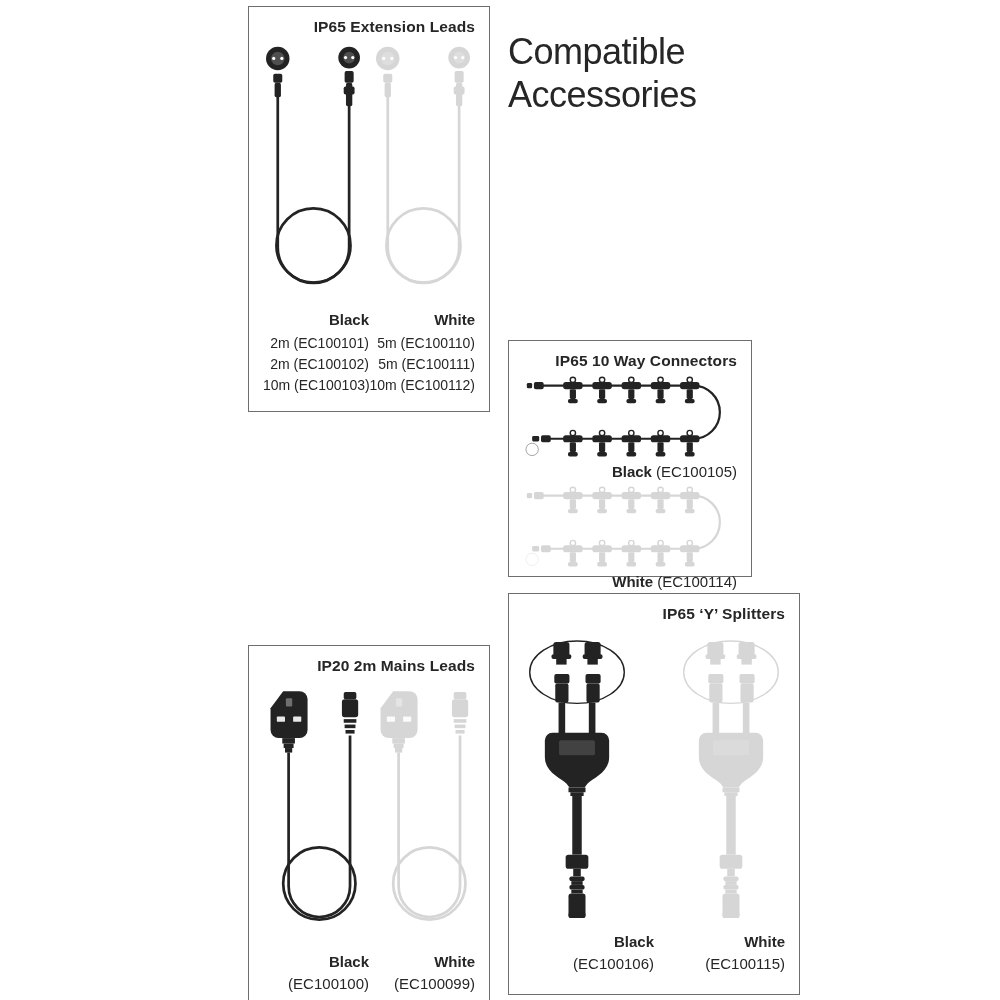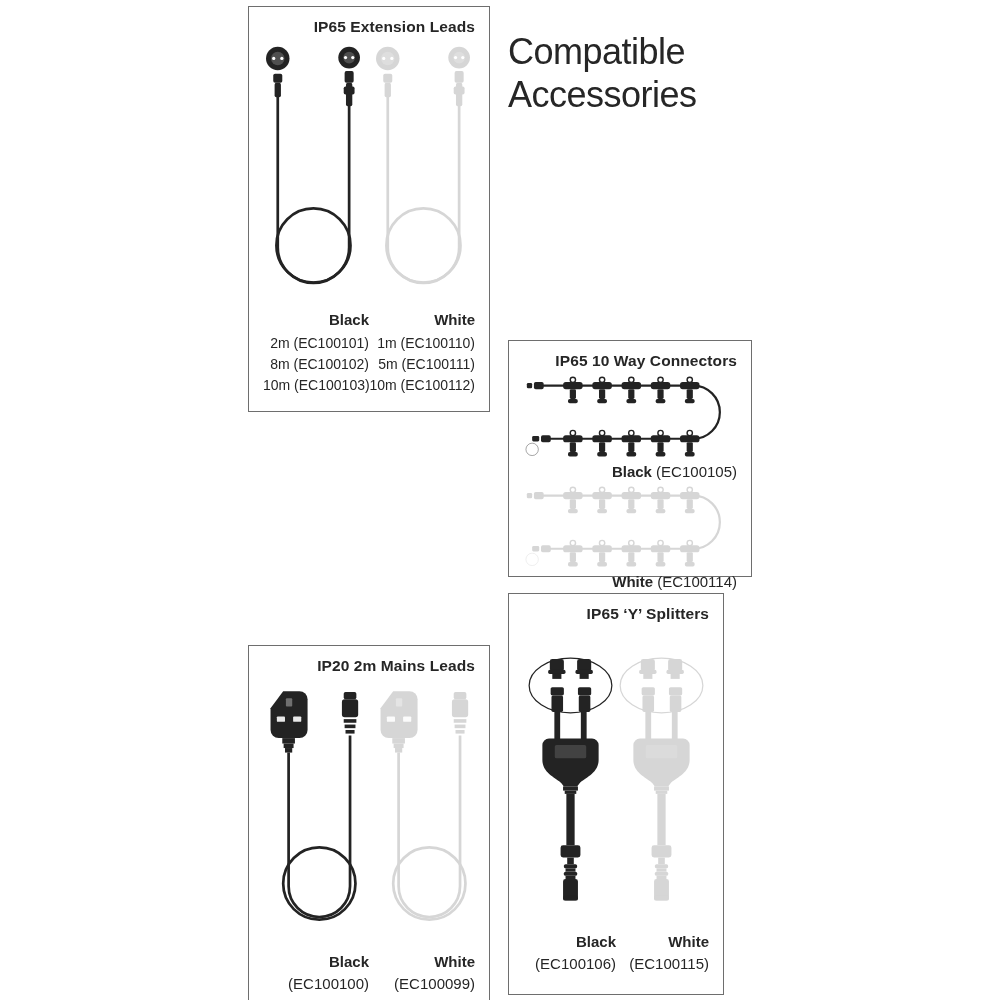--- a/index.html
+++ b/index.html
@@ -23,21 +23,21 @@
     padding:11px 14px;
     text-align:right;
   }
   .box-title{font-size:15.5px;font-weight:700;letter-spacing:0.1px;margin-bottom:4px;}
 
   .box-ext{left:248px;top:6px;width:242px;height:406px;}
   .box-t{left:248px;top:431px;width:242px;height:197px;}
   .box-mains{left:248px;top:645px;width:242px;height:392px;}
   .box-5way{left:508px;top:168px;width:244px;height:160px;}
   .box-10way{left:508px;top:340px;width:244px;height:237px;}
-  .box-y{left:508px;top:593px;width:216px;height:402px;}
+  .box-y{left:508px;top:593px;width:292px;height:402px;}
 
   .ill{display:block;}
   .ill.black{color:var(--pblack);}
   .ill.white{color:var(--pwhite);}
 
   .pair-row{display:flex;justify-content:space-between;padding:4px 2px 0 0;}
   .pair-row .ill{width:100px;height:262px;}
 
   .cols{display:flex;margin-top:5px;}
   .col{width:50%;}
@@ -198,26 +198,26 @@
           <use href="#g-ext"></use>
         </svg>
       <svg class="ill white" viewBox="0 0 110 290">
           <use href="#g-ext"></use>
         </svg>
     </div>
     <div class="cols">
       <div class="col">
         <div class="col-head">Black</div>
         <div class="size-line">2m (EC100101)</div>
-        <div class="size-line">8m (EC100102)</div>
+        <div class="size-line">2m (EC100102)</div>
         <div class="size-line">10m (EC100103)</div>
       </div>
       <div class="col">
         <div class="col-head">White</div>
-        <div class="size-line">1m (EC100110)</div>
+        <div class="size-line">5m (EC100110)</div>
         <div class="size-line">5m (EC100111)</div>
         <div class="size-line">10m (EC100112)</div>
       </div>
     </div>
   </section>
 
 
   <section class="box box-mains">
     <h3 class="box-title">IP20 2m Mains Leads</h3>
     <div class="pair-row">

